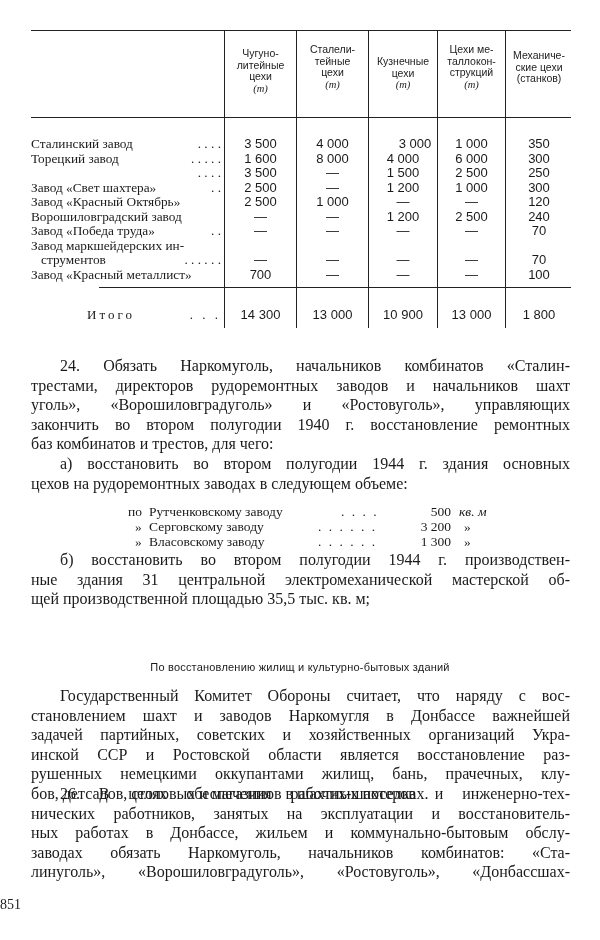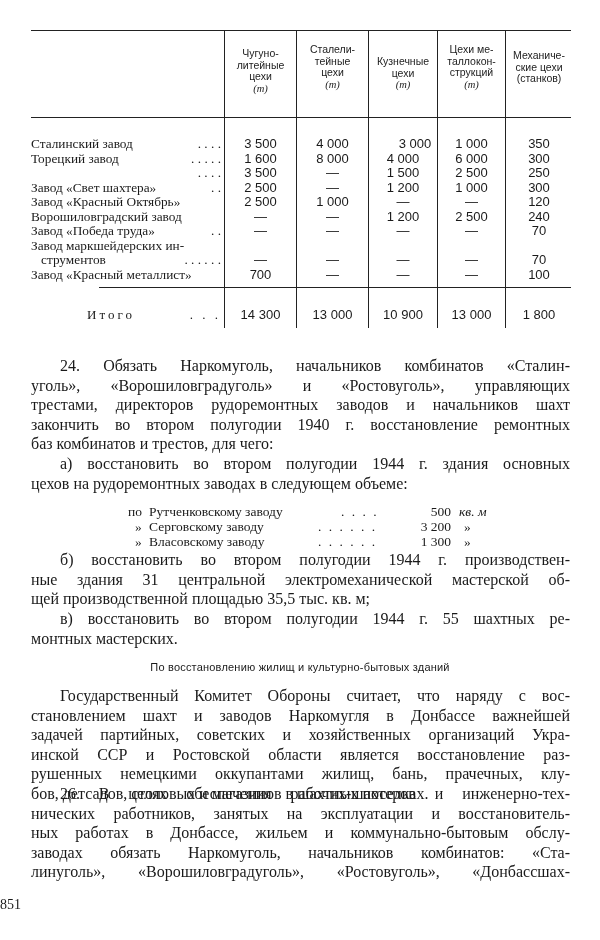--- a/index.html
+++ b/index.html
@@ -163,22 +163,22 @@
       <span class="cell" style="left:194px;width:71px;">14 300</span>
       <span class="cell" style="left:266px;width:71px;">13 000</span>
       <span class="cell" style="left:338px;width:68px;">10 900</span>
       <span class="cell" style="left:407px;width:67px;">13 000</span>
       <span class="cell" style="left:475px;width:66px;">1 800</span>
     </div>
   </div>
 
   <div class="p" style="top:356px;">
     <span class="line ind">24. Обязать Наркомуголь, начальников комбинатов «Сталин-</span>
+    <span class="line">трестами, директоров рудоремонтных заводов и начальников шахт</span>
     <span class="line">уголь», «Ворошиловградуголь» и «Ростовуголь», управляющих</span>
-    <span class="line">трестами, директоров рудоремонтных заводов и начальников шахт</span>
     <span class="line">закончить во втором полугодии 1940 г. восстановление ремонтных</span>
     <span class="line last">баз комбинатов и трестов, для чего:</span>
   </div>
 
   <div class="p" style="top:454px;">
     <span class="line ind">а) восстановить во втором полугодии 1944 г. здания основных</span>
     <span class="line last">цехов на рудоремонтных заводах в следующем объеме:</span>
   </div>
 
   <div class="sub" style="left:128px;top:493px;width:340px;height:46px;margin-top:12px;">
@@ -204,24 +204,20 @@
       <span style="left:336px;">»</span>
     </div>
   </div>
 
   <div class="p" style="top:550px;">
     <span class="line ind">б) восстановить во втором полугодии 1944 г. производствен-</span>
     <span class="line">ные здания 31 центральной электромеханической мастерской об-</span>
     <span class="line last">щей производственной площадью 35,5 тыс. кв. м;</span>
   </div>
 
-  <div class="p" style="top:609px;">
-    <span class="line ind">в) восстановить во втором полугодии 1944 г. 55 шахтных ре-</span>
-    <span class="line last">монтных мастерских.</span>
-  </div>
 
   <div class="heading">По восстановлению жилищ и культурно-бытовых зданий</div>
 
   <div class="p" style="top:686px;">
     <span class="line ind">Государственный Комитет Обороны считает, что наряду с вос-</span>
     <span class="line">становлением шахт и заводов Наркомугля в Донбассе важнейшей</span>
     <span class="line">задачей партийных, советских и хозяйственных организаций Укра-</span>
     <span class="line">инской ССР и Ростовской области является восстановление раз-</span>
     <span class="line">рушенных немецкими оккупантами жилищ, бань, прачечных, клу-</span>
     <span class="line last">бов, детсадов, столовых и магазинов в шахтных поселках.</span>

